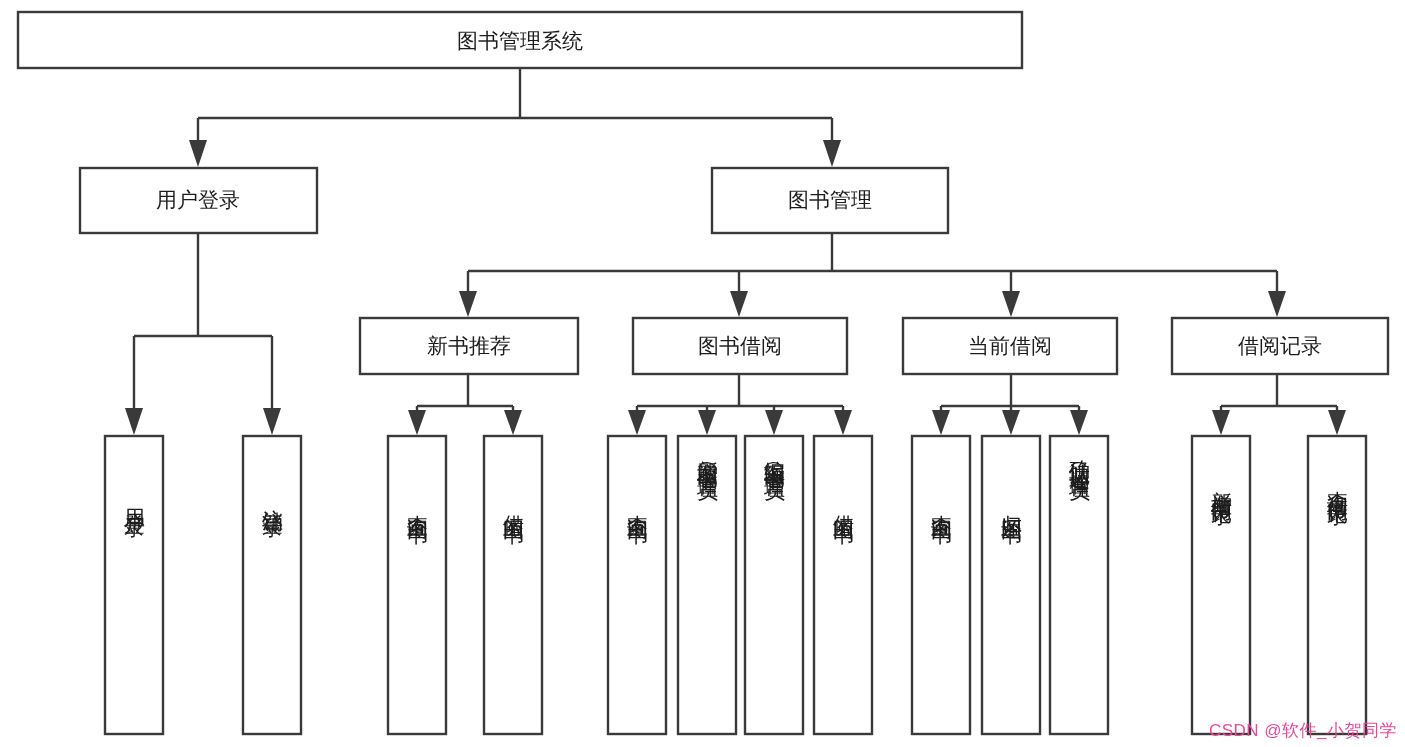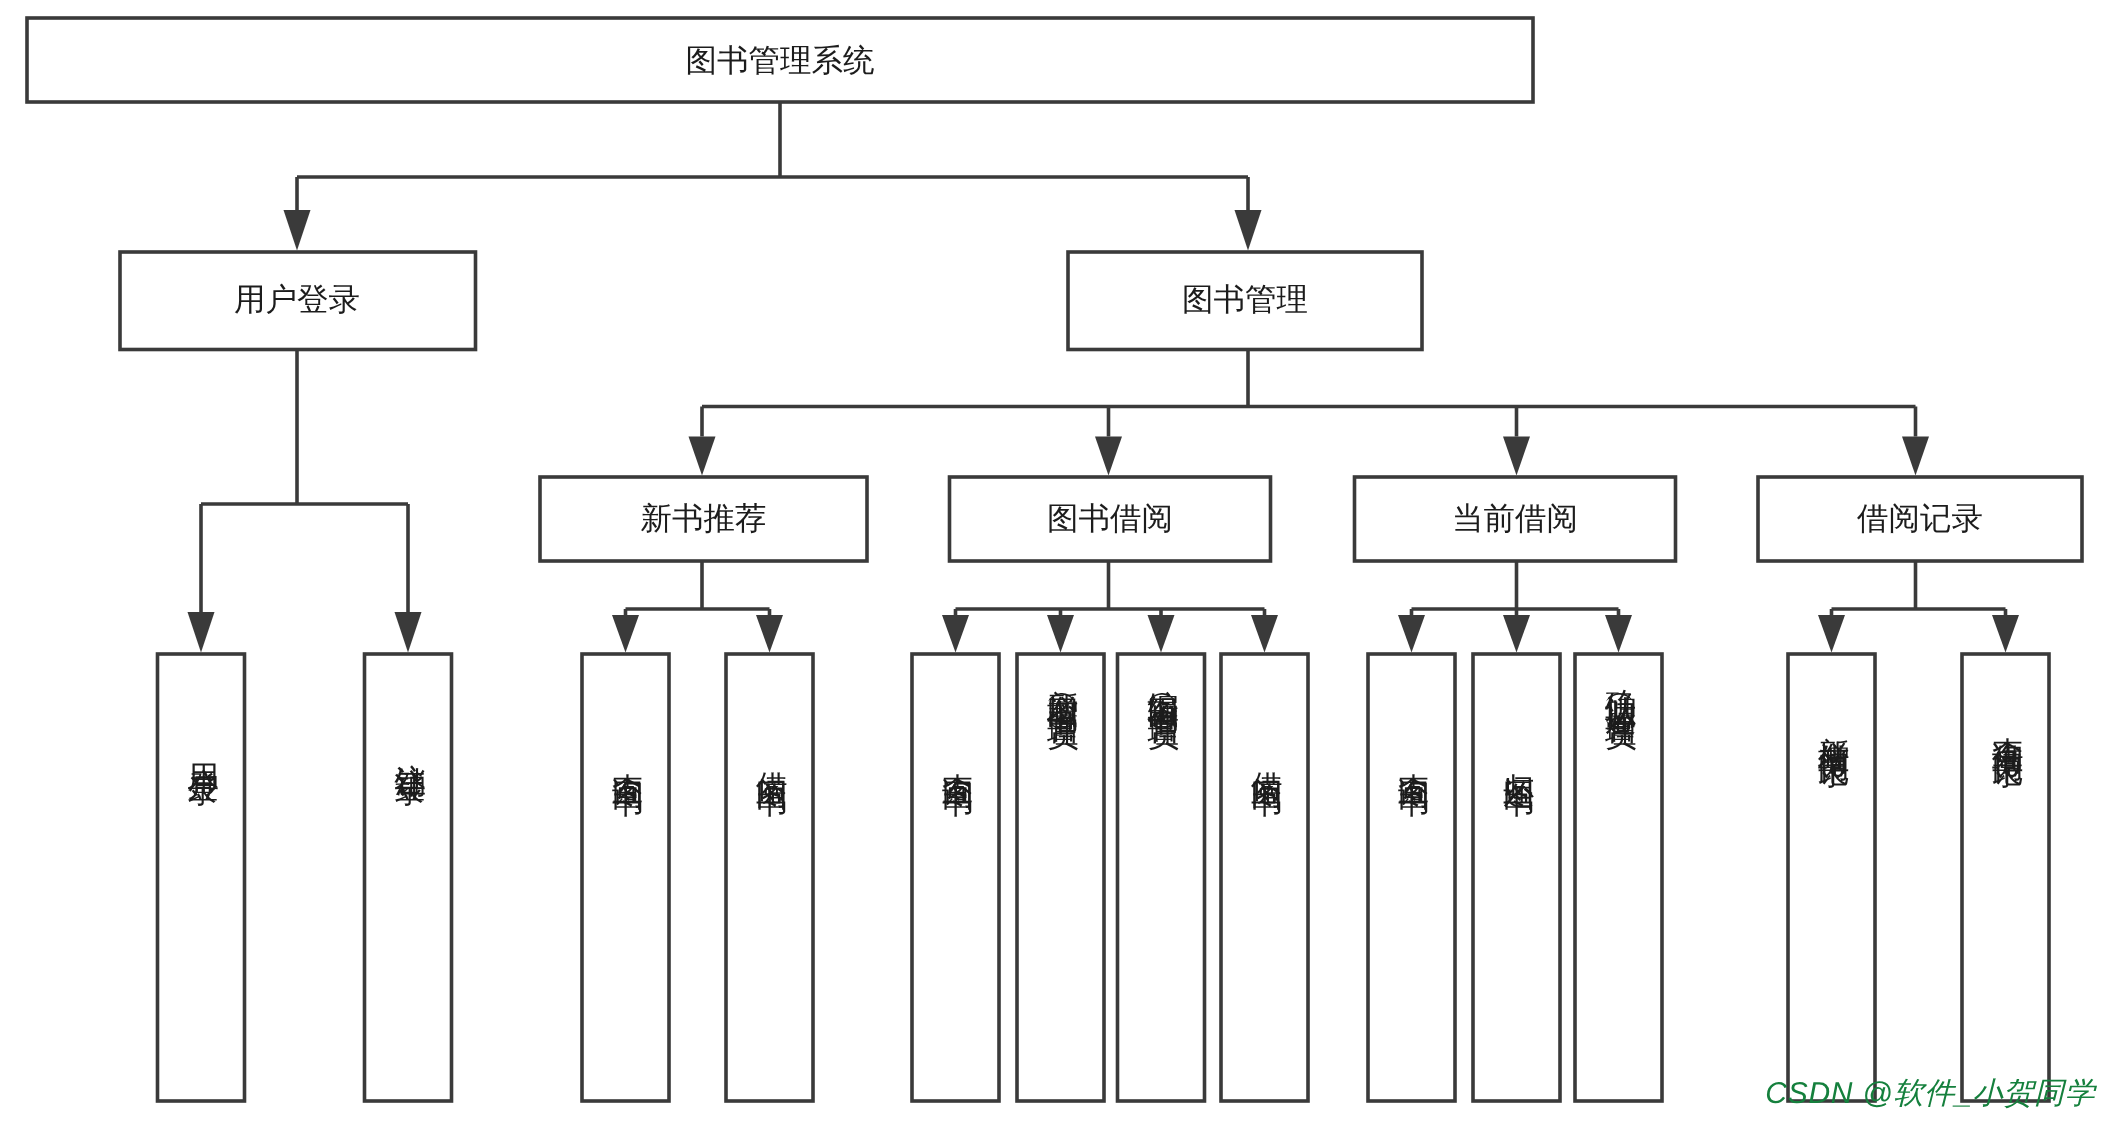--- a/index.html
+++ b/index.html
@@ -61,25 +61,24 @@
     line-height: 1.28;
     letter-spacing: 3px;
     color: #1c1c1c;
     white-space: nowrap;
   }
   .watermark {
     position: absolute;
     right: 8px;
     bottom: 5px;
     font-family: "Liberation Sans", "DejaVu Sans", sans-serif;
-    font-size: 20px;
-    color: #15803d;
+    font-size: 17px;
+    color: #ec4899;
     letter-spacing: 0.5px;
     white-space: nowrap;
-    font-style: italic;
   }
 </style>
 </head>
 <body>
 
 <div id="stage">
 
   <svg id="diagram-svg" viewBox="0 0 1405 747">
 
     <g>

